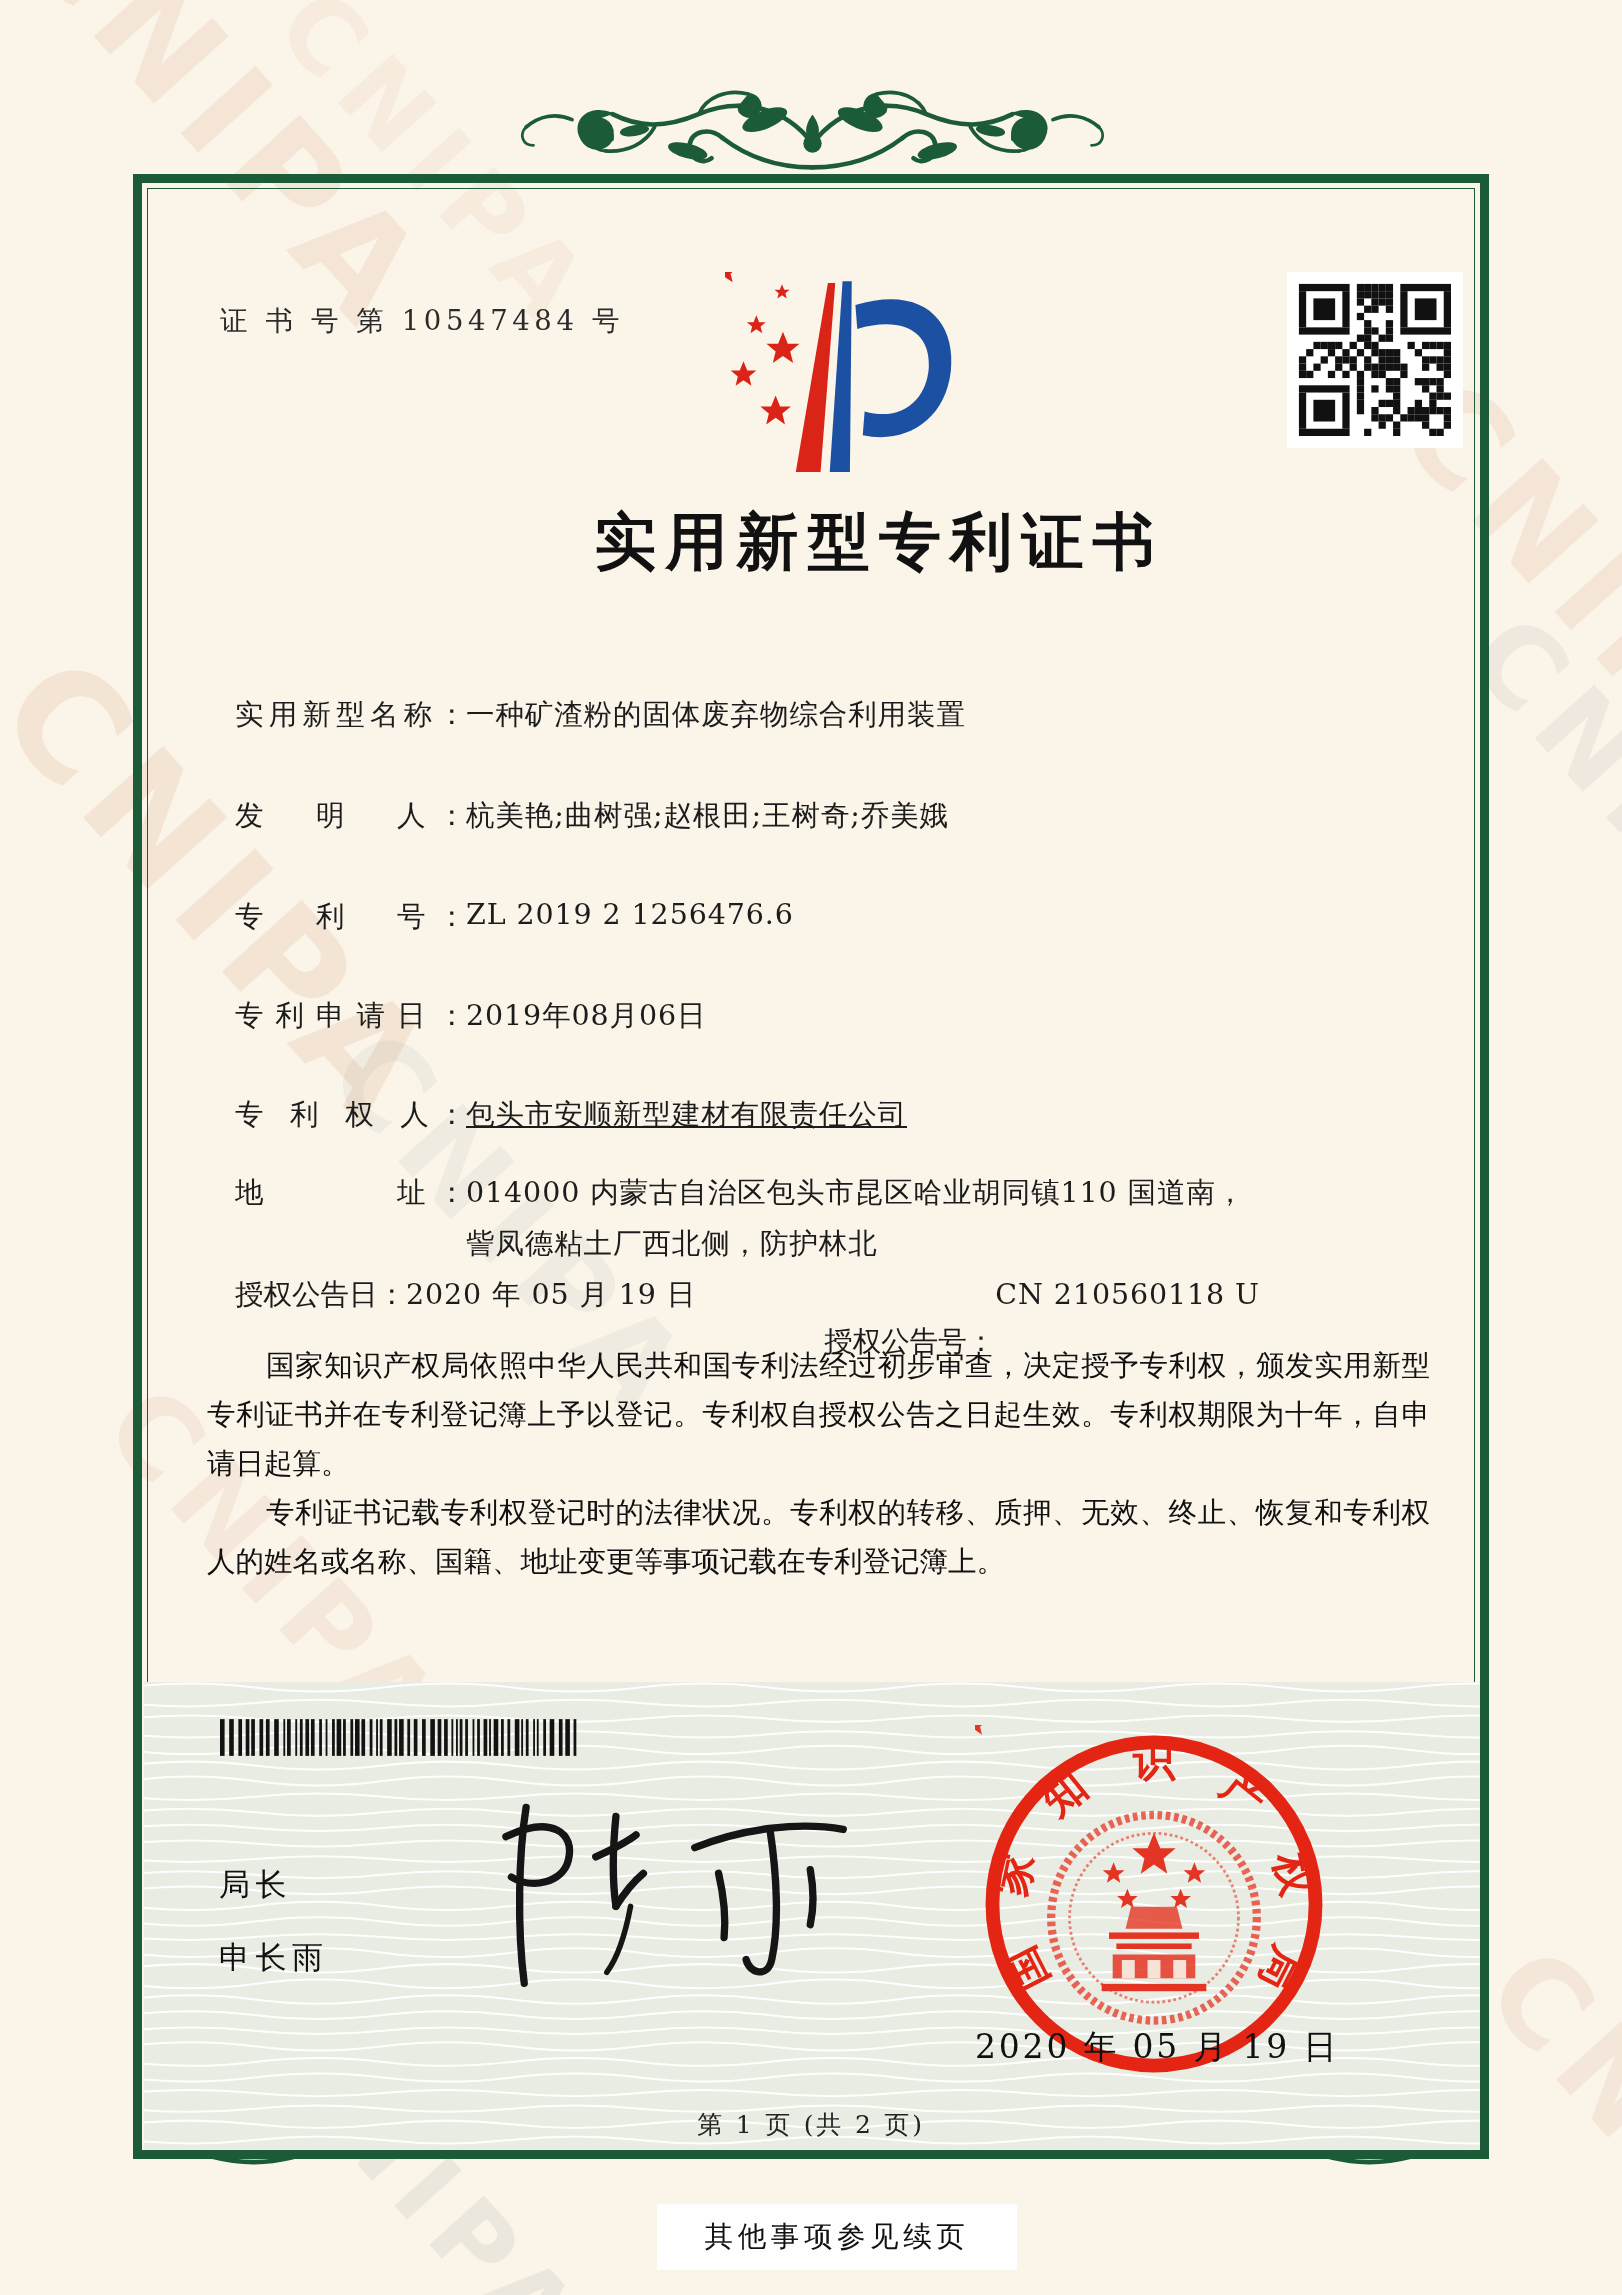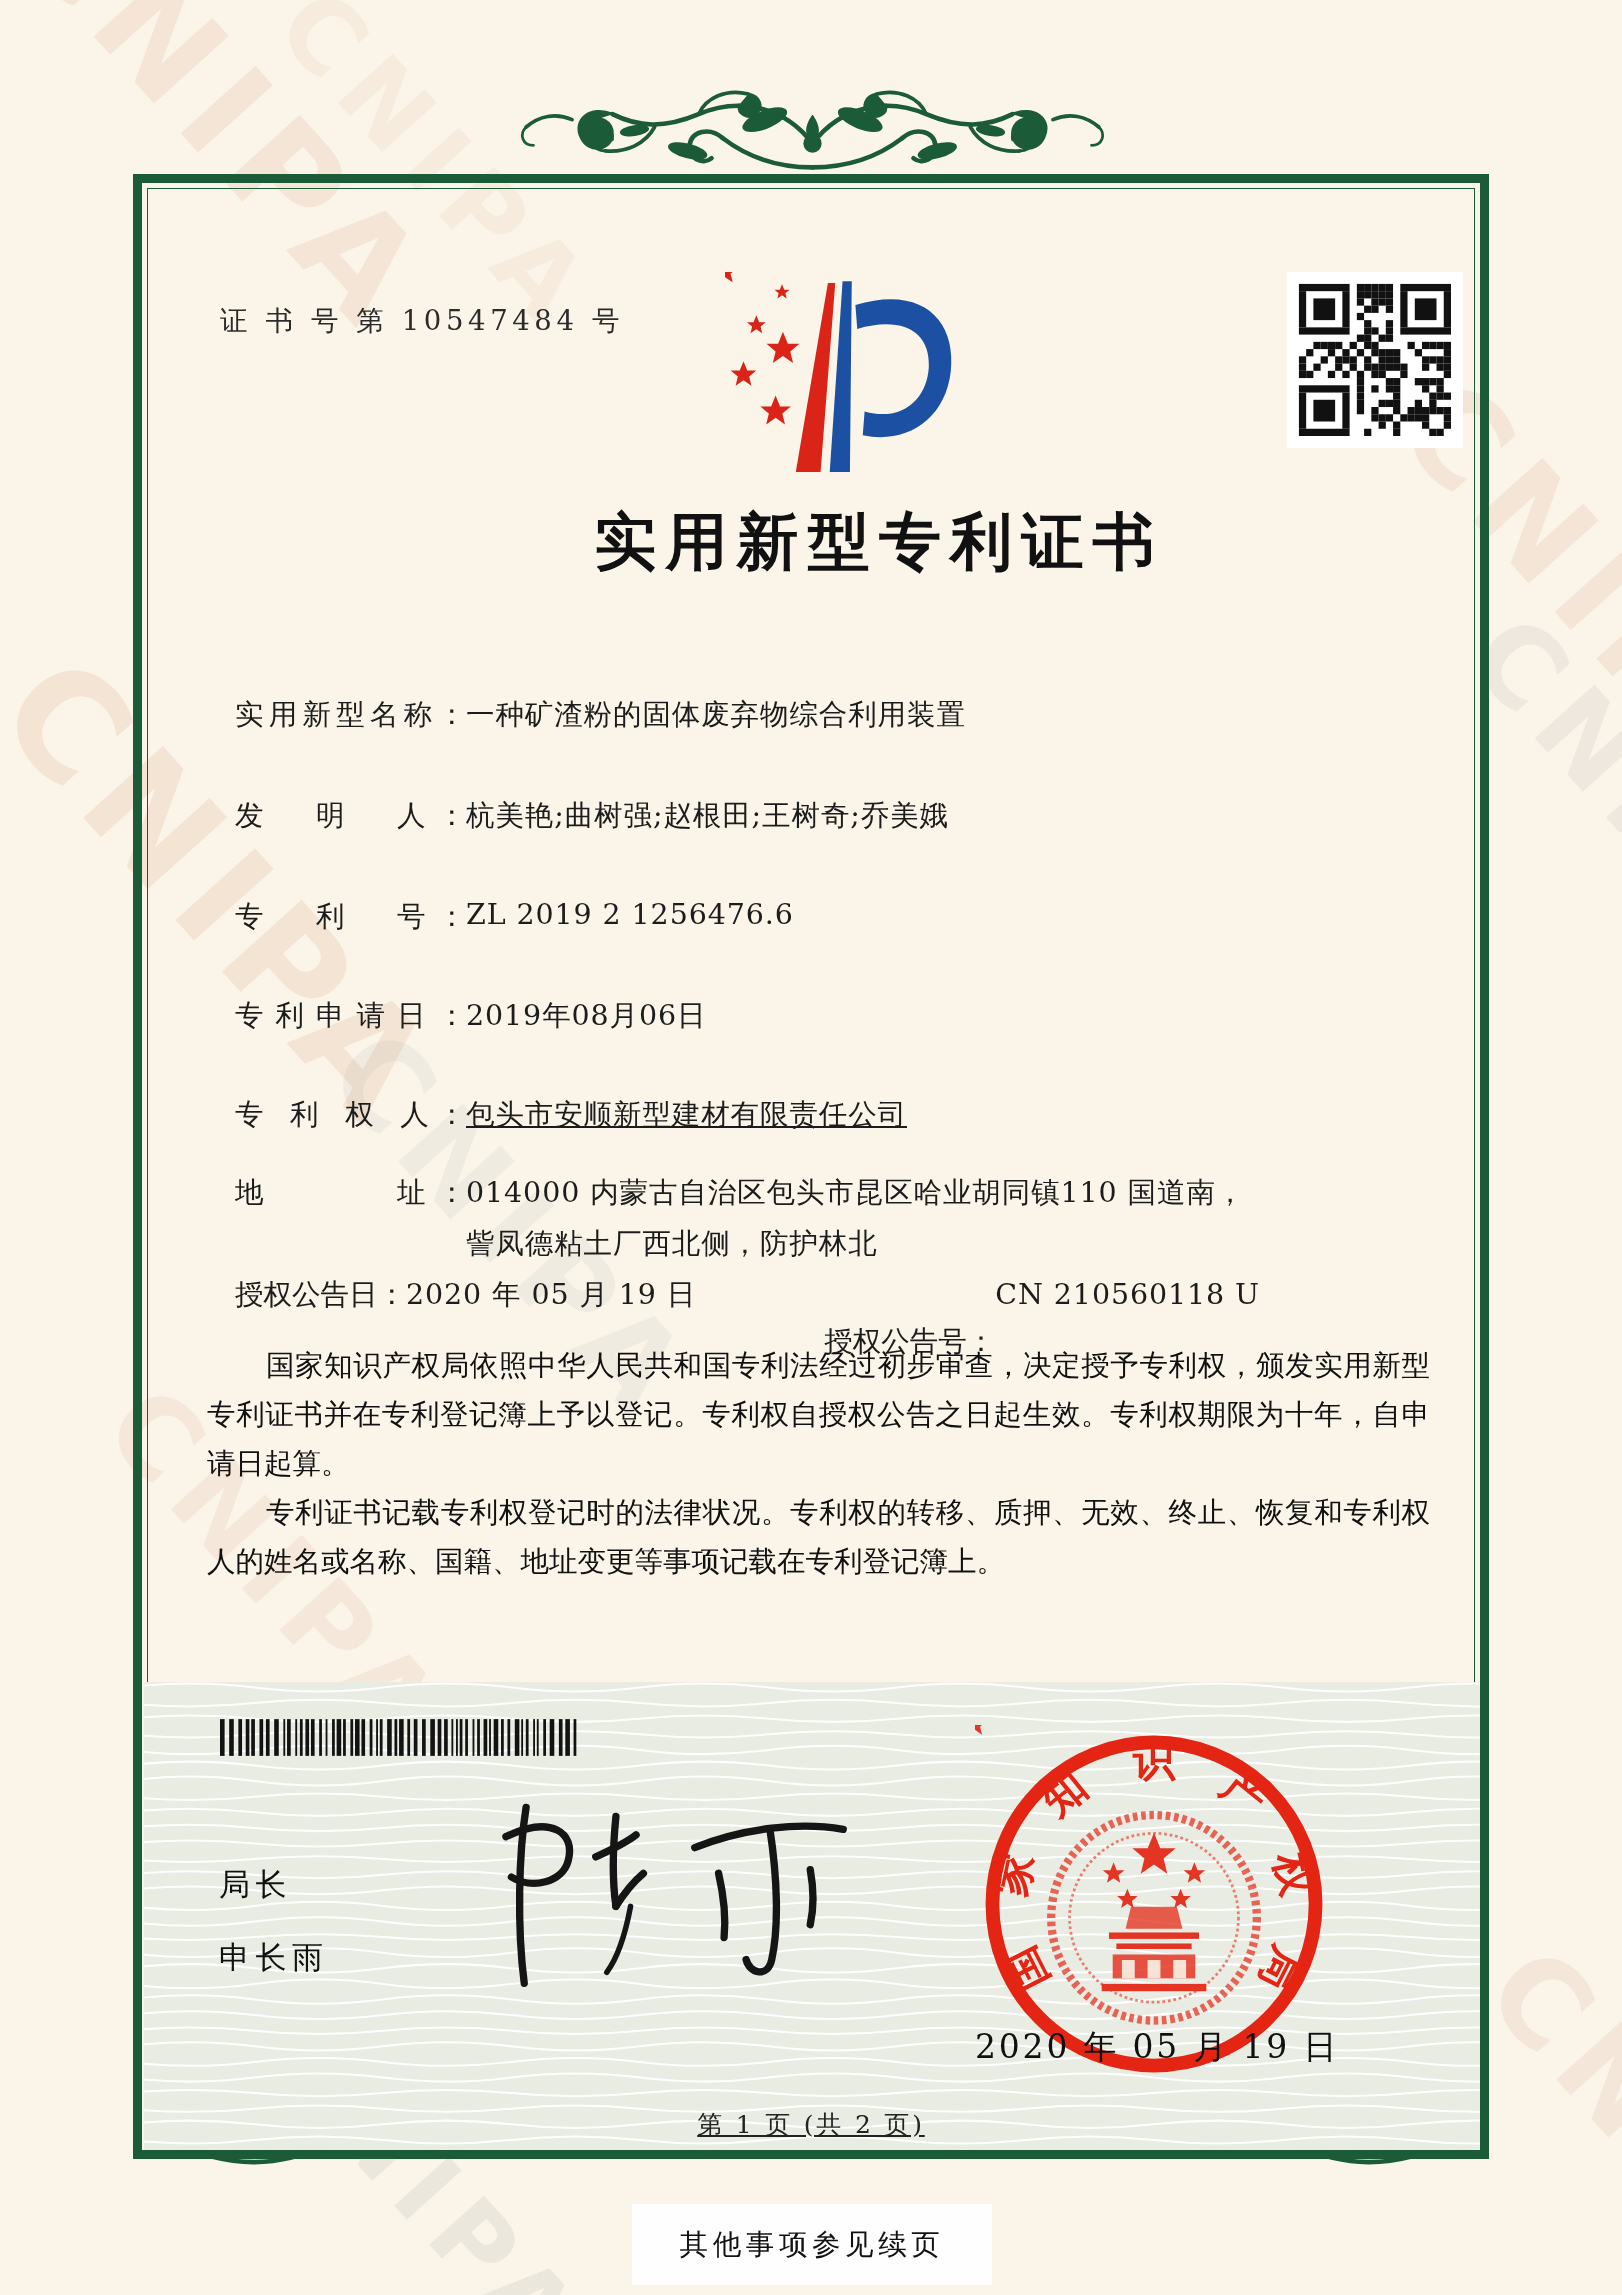--- a/index.html
+++ b/index.html
@@ -49,23 +49,23 @@
 
   .dirblock{position:absolute;left:219px;top:1864px;font-size:31px;color:#111;}
   .dirblock div{margin-bottom:31px;letter-spacing:5.5px;}
   .sig{position:absolute;left:478px;top:1789px;}
 
   .seal{position:absolute;left:975px;top:1725px;width:358px;height:358px;}
   .sealdate{position:absolute;left:975px;top:2025px;width:358px;text-align:center;
             font-size:33px;color:#101010;letter-spacing:2.8px;white-space:nowrap;}
 
   .pageno{position:absolute;left:133px;top:2108px;width:1356px;text-align:center;
-          font-size:25px;color:#222;letter-spacing:2.8px;text-decoration:underline;}
-
-  .contbox{position:absolute;left:632px;top:2204px;width:360px;height:81px;background:#fefefe;
+          font-size:25px;color:#222;letter-spacing:2.8px;}
+
+  .contbox{position:absolute;left:657px;top:2204px;width:360px;height:66px;background:#fefefe;
            display:flex;align-items:center;justify-content:center;}
   .contbox span{font-size:28.5px;color:#111;letter-spacing:4.6px;}
 </style>
 </head>
 <body>
 
 <div id="page">
 
   <div id="wms">
       <div class="wm" style="left: -46px; top: 27.5px; font-size: 138px; opacity: 0.2; color: rgb(217, 167, 143);">CNIPA</div>

